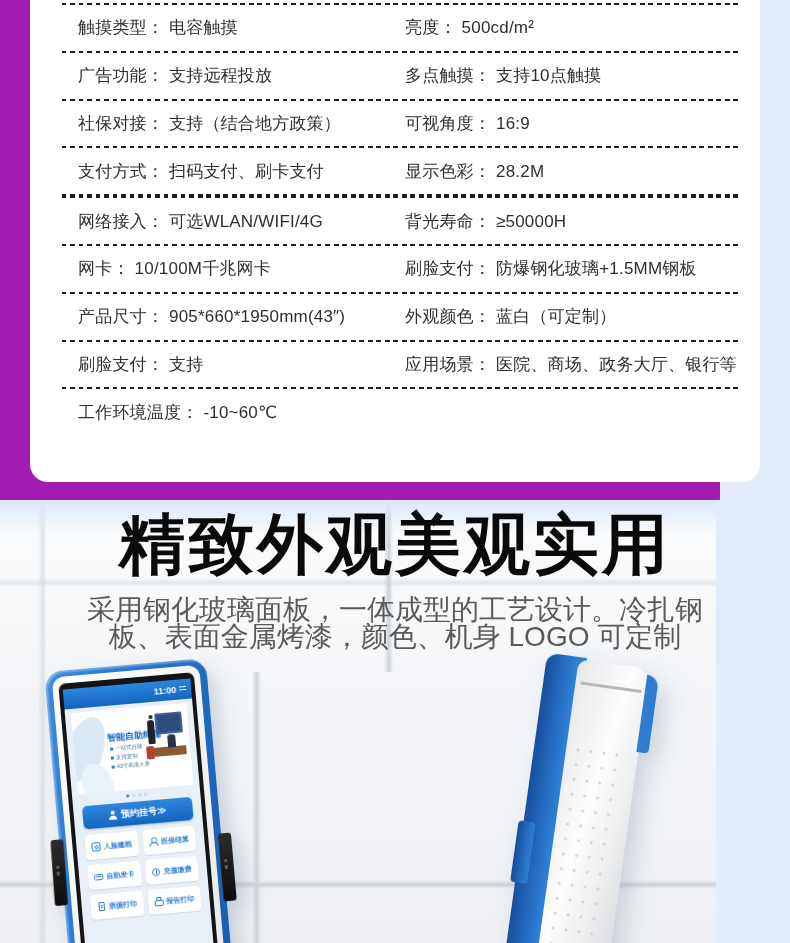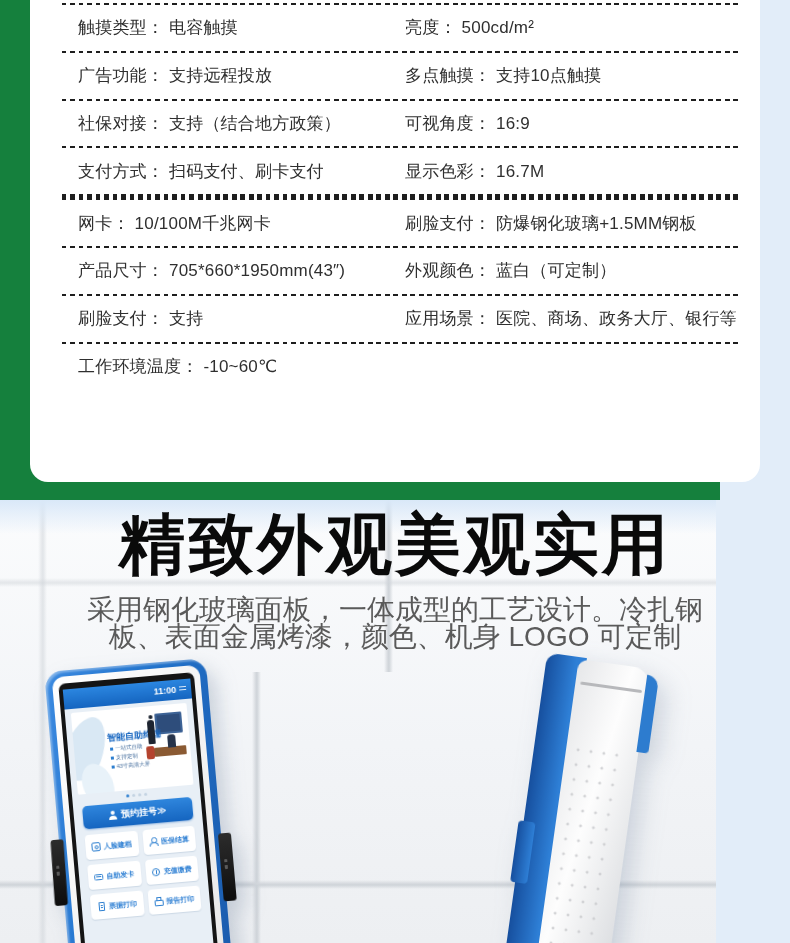--- a/index.html
+++ b/index.html
@@ -1,20 +1,20 @@
 <!DOCTYPE html>
 <html><head>
 <meta charset="utf-8">
 <style>
   html,body{margin:0;padding:0}
   body{width:790px;height:943px;position:relative;overflow:hidden;
        font-family:"Liberation Sans","DejaVu Sans",sans-serif;background:#e2edf9}
 
   
-  .spec-section{position:absolute;top:0;left:0;width:720px;height:500px;background:#15803d}
+  .spec-section{position:absolute;top:0;left:0;width:720px;height:500px;background:#a21caf}
   .spec-card{position:absolute;top:0;left:30px;width:730px;height:482px;background:#ffffff;
              border-radius:0 0 18px 18px;box-sizing:border-box;padding:3px 18px 0 32px}
   .dash{height:2px;background:repeating-linear-gradient(90deg,#1e1e1e 0 4.5px,transparent 4.5px 8.5px)}
   .spec-row{height:45.8px;display:flex;align-items:center;padding-left:16px;box-sizing:border-box}
   .cell{white-space:nowrap;font-size:17px;color:#2f2f2f;letter-spacing:.2px}
   .cl{width:327px;flex:none}
   .cr{flex:1}
   .val{margin-left:5px}
 
   
@@ -141,36 +141,40 @@
 
     <div class="dash"></div>
     <div class="spec-row">
       <div class="cell cl"><span class="lbl">社保对接：</span><span class="val">支持（结合地方政策）</span></div>
       <div class="cell cr"><span class="lbl">可视角度：</span><span class="val">16:9</span></div>
     </div>
 
     <div class="dash"></div>
     <div class="spec-row">
       <div class="cell cl"><span class="lbl">支付方式：</span><span class="val">扫码支付、刷卡支付</span></div>
-      <div class="cell cr"><span class="lbl">显示色彩：</span><span class="val">16.7M</span></div>
-    </div>
-
-    <div class="dash"></div>
-
-    <div class="dash"></div>
+      <div class="cell cr"><span class="lbl">显示色彩：</span><span class="val">28.2M</span></div>
+    </div>
+
+    <div class="dash"></div>
+
+    <div class="dash"></div>
+    <div class="spec-row">
+      <div class="cell cl"><span class="lbl">网络接入：</span><span class="val">可选WLAN/WIFI/4G</span></div>
+      <div class="cell cr"><span class="lbl">背光寿命：</span><span class="val">≥50000H</span></div>
+    </div>
 
     <div class="dash"></div>
     <div class="spec-row">
       <div class="cell cl"><span class="lbl">网卡：</span><span class="val">10/100M千兆网卡</span></div>
       <div class="cell cr"><span class="lbl">刷脸支付：</span><span class="val">防爆钢化玻璃+1.5MM钢板</span></div>
     </div>
 
     <div class="dash"></div>
     <div class="spec-row">
-      <div class="cell cl"><span class="lbl">产品尺寸：</span><span class="val">705*660*1950mm(43″)</span></div>
+      <div class="cell cl"><span class="lbl">产品尺寸：</span><span class="val">905*660*1950mm(43″)</span></div>
       <div class="cell cr"><span class="lbl">外观颜色：</span><span class="val">蓝白（可定制）</span></div>
     </div>
 
     <div class="dash"></div>
     <div class="spec-row">
       <div class="cell cl"><span class="lbl">刷脸支付：</span><span class="val">支持</span></div>
       <div class="cell cr"><span class="lbl">应用场景：</span><span class="val">医院、商场、政务大厅、银行等</span></div>
     </div>
 
     <div class="dash"></div>

